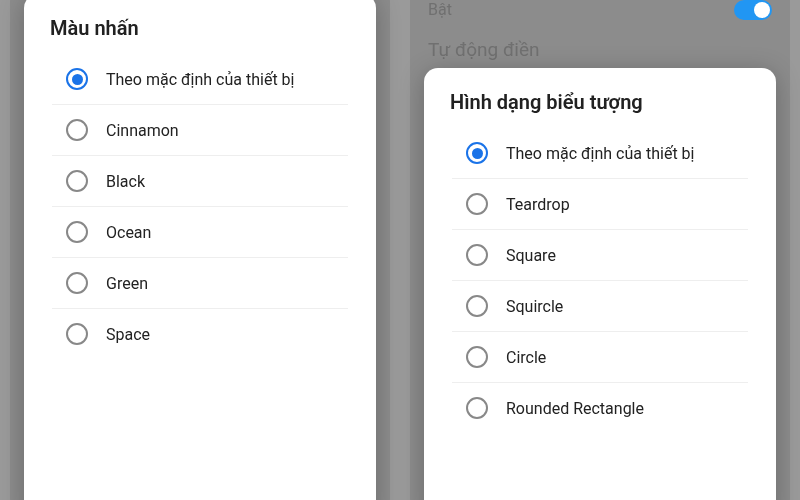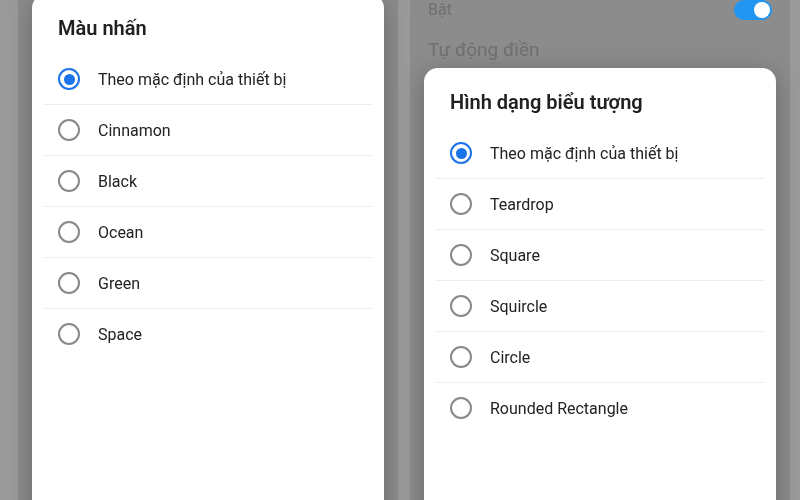--- a/index.html
+++ b/index.html
@@ -1,30 +1,30 @@
 <!DOCTYPE html>
 <html><head>
 <meta charset="utf-8">
 <style>
 *{box-sizing:border-box;margin:0;padding:0;font-family:-apple-system,Roboto,"Segoe UI",Arial,sans-serif}
 body{width:800px;height:500px;background:#9a9a9a;overflow:hidden;position:relative}
 .phone{position:absolute;width:380px;top:0;bottom:0}
-.phone.left{left:18px}
+.phone.left{left:10px}
 .phone.right{right:10px}
 .phone-bg{position:absolute;inset:0;background:#8c8c8c}
 .bg-hint{position:absolute;top:0;left:0;right:0;height:60px;display:flex;justify-content:space-between;padding:0 18px}
 .bg-hint .txt{color:#707070;font-size:16px}
 .bg-hint .toggle{width:38px;height:20px;border-radius:10px;background:#2196f3;position:relative}
 .bg-hint .toggle::after{content:"";position:absolute;right:2px;top:2px;width:16px;height:16px;border-radius:50%;background:#fff}
 .bg-sub{position:absolute;top:38px;left:18px;color:#707070;font-size:19px}
 .dialog{position:absolute;background:#fff;border-radius:14px;box-shadow:0 4px 24px rgba(0,0,0,.25);left:14px;right:14px;padding:22px 0 8px}
 .dialog.pos-a{top:-6px;bottom:-20px}
 .dialog.pos-b{top:68px;bottom:-20px}
 .dlg-title{font-size:20px;font-weight:600;color:#212121;padding:0 26px 14px}
-.opts{padding:0 12px}
+.opts{padding:0 28px}
 .opt{display:flex;align-items:center;gap:18px;padding:14px 14px;border-bottom:1px solid #eee;cursor:pointer}
 .opt:last-child{border-bottom:none}
 .radio{width:22px;height:22px;border-radius:50%;border:2px solid #888;flex:none;display:flex;align-items:center;justify-content:center}
 .radio.selected{border-color:#1a73e8}
 .radio.selected::after{content:"";width:11px;height:11px;border-radius:50%;background:#1a73e8}
 .opt-label{font-size:16px;color:#222}
 </style>
 </head>
 <body>
 

